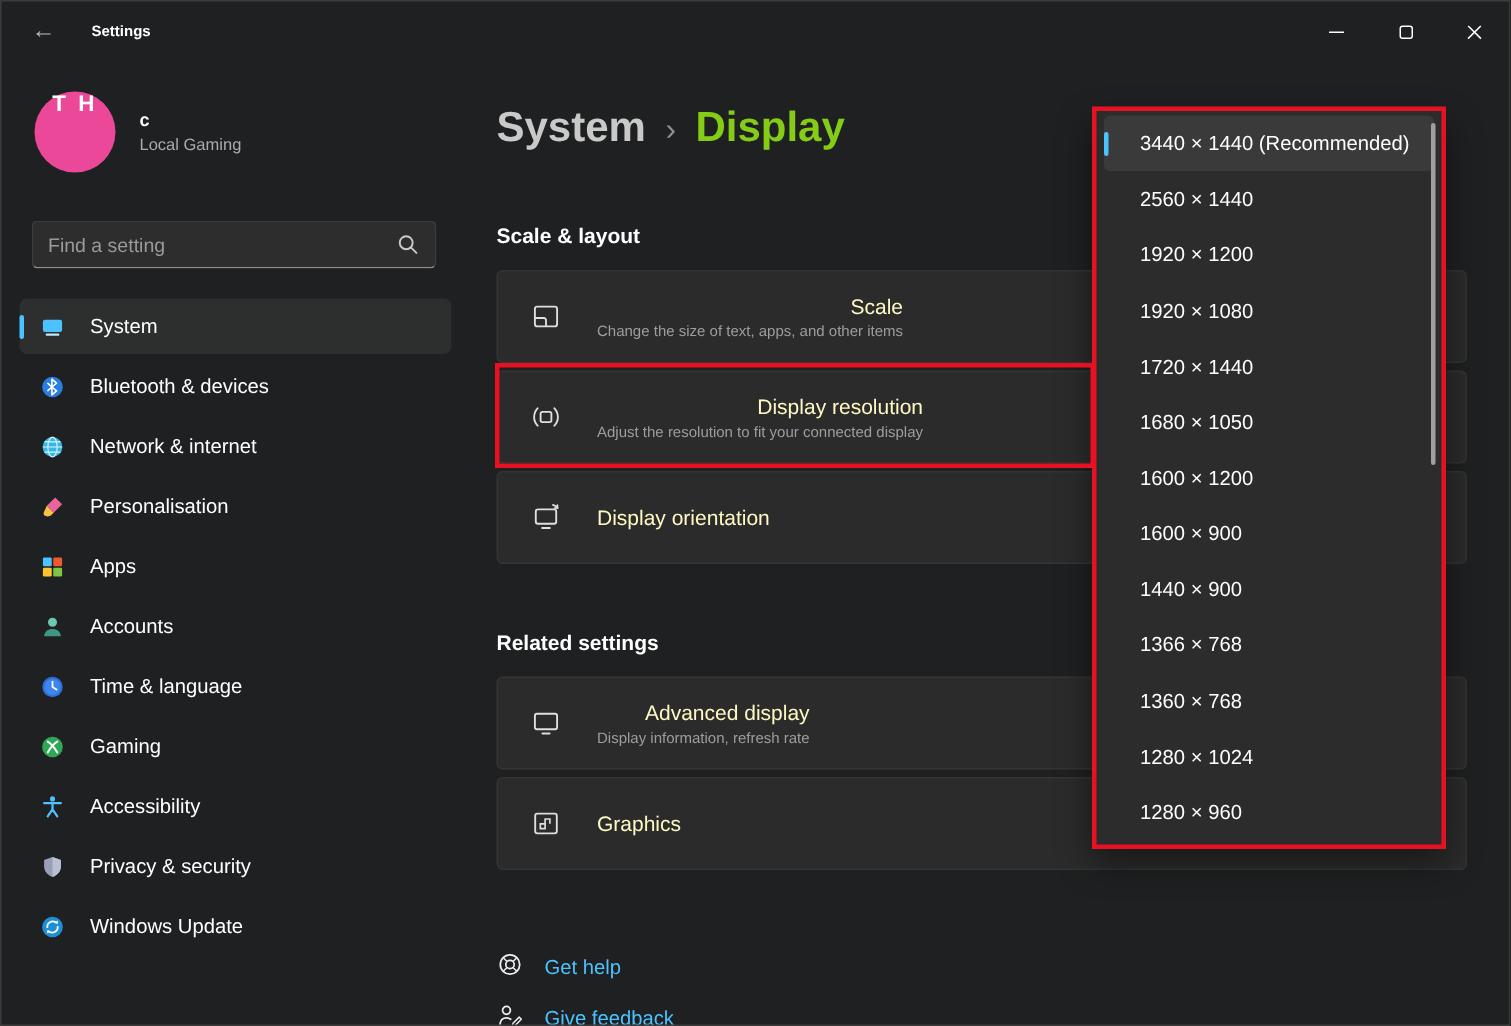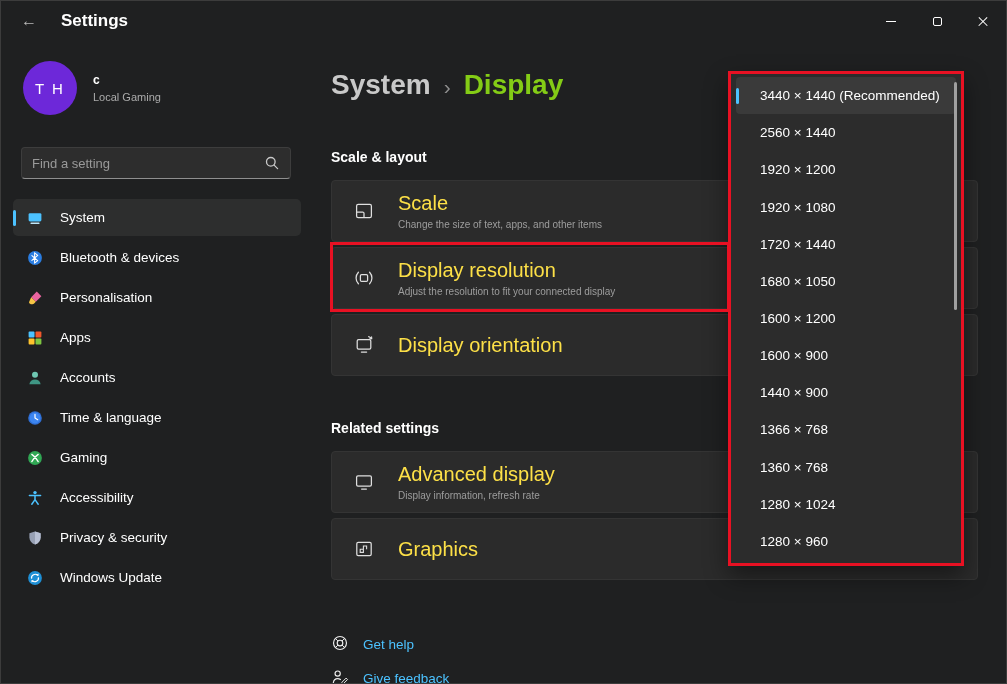--- a/index.html
+++ b/index.html
@@ -8,37 +8,37 @@
 
   .window { position: relative; width: 1007px; height: 684px;
             background: var(--window-bg, #1f2021); border: 1px solid #3c3c3c; overflow: hidden; }
 
   
   .titlebar { position: absolute; top: 0; left: 0; right: 0; height: 40px;
               display: flex; align-items: center; }
   .back-btn { width: 40px; height: 34px; margin-left: 8px; background: transparent; border: none;
               color: #b9b9b9; font-size: 16px; cursor: pointer; border-radius: 4px;
               font-family: inherit; }
-  .win-title { font-size: 17px; font-weight: 700; margin-left: 12px; color: #fff; }
+  .win-title { font-size: 10px; font-weight: 700; margin-left: 12px; color: #fff; }
   .win-controls { margin-left: auto; display: flex; height: 100%; }
   .win-btn { width: 46px; height: 100%; background: transparent; border: none;
              display: flex; align-items: center; justify-content: center; cursor: pointer; }
   .glyph-min { width: 10px; height: 1px; background: #fff; display: block; }
   .glyph-max { width: 9px; height: 9px; border: 1px solid #fff; border-radius: 2px; display: block; }
   .glyph-close { position: relative; width: 12px; height: 12px; display: block; }
   .glyph-close i { position: absolute; left: 0; top: 5.5px; width: 12px; height: 1.2px; background: #fff; }
   .glyph-close .x1 { transform: rotate(45deg); }
   .glyph-close .x2 { transform: rotate(-45deg); }
 
   
   .sidebar { position: absolute; left: 0; top: 40px; width: 312px; bottom: 0; }
   .user-card { display: flex; align-items: center; gap: 16px; margin: 20px 0 0 22px; cursor: pointer; }
-  .avatar { width: 54px; height: 54px; border-radius: 50%; background: #6d28d9;
-            display: flex; align-items: center; justify-content: center;
-            font-weight: 400; font-size: 15px; letter-spacing: 2px; color: #fff; flex: none; }
+  .avatar { width: 54px; height: 54px; border-radius: 50%; background: #ec4899;
+            display: flex; align-items: flex-start; justify-content: center;
+            font-weight: 700; font-size: 15px; letter-spacing: 2px; color: #fff; flex: none; }
   .user-name { font-size: 12px; font-weight: 700; }
   .user-type { font-size: 11px; color: #ababab; margin-top: 4px; }
 
   .search-box { position: relative; margin: 32px 22px 0 20px; height: 32px;
                 background: #2d2d2d; border: 1px solid #3d3d3d; border-bottom-color: #8f8f8f;
                 border-radius: 4px; display: flex; align-items: center; }
   .search-input { flex: 1; background: transparent; border: none; outline: none; color: #14b8a6;
                   font-size: 13px; padding: 0 10px; font-family: inherit; }
   .search-input::placeholder { color: #9a9a9a; }
   .search-icon { width: 16px; height: 16px; margin-right: 10px; flex: none; }
@@ -64,21 +64,21 @@
   .bc-current { color: #84cc16; }
 
   .section-title { font-size: 14px; font-weight: 700; margin: 44px 0 14px; height: 17px; }
 
   .card { display: flex; align-items: center; gap: 24px; min-height: 62px;
           background: var(--card-bg, #2b2b2b); border: 1px solid #343434; border-radius: 4px;
           padding: 10px 16px 10px 22px; margin-bottom: 5px; cursor: pointer; }
   .card-icon { width: 20px; height: 20px; flex: none; display: flex; }
   .card-icon svg { width: 20px; height: 20px; display: block; }
   .card-text { display: flex; flex-direction: column; }
-  .card-title { font-size: 20px; color: #fde047; }
+  .card-title { font-size: 14px; color: #fef9c3; text-align: right; }
   .card-subtitle { font-size: 10px; color: #9d9d9d; margin-top: 4px; }
 
   .footer-links { margin-top: 38px; }
   .footer-link { display: flex; align-items: flex-end; gap: 14px; height: 34px; cursor: pointer; }
   .link-icon { width: 18px; height: 18px; flex: none; display: flex; }
   .link-icon svg { width: 18px; height: 18px; display: block; }
   .link-label { color: var(--link, #4cc2ff); font-size: 13.5px; }
 
   
   .dropdown { position: absolute; left: 727px; top: 70px; width: 236px; height: 495px;
@@ -162,20 +162,32 @@
             <svg viewBox="0 0 16 16">
               <circle cx="8" cy="8" r="6.9" fill="#2a7de1"></circle>
               <path d="M7.6 2.8 L10.7 5.4 L7.6 8 L10.7 10.6 L7.6 13.2 V2.8 M7.6 8 L4.9 5.6 M7.6 8 L4.9 10.4" fill="none" stroke="#fff" stroke-width="1.05" stroke-linejoin="round" stroke-linecap="round"></path>
             </svg>
           </span>
           <span class="nav-label">Bluetooth &amp; devices</span>
         </div>
         <div class="nav-item">
           <span class="nav-icon">
             <svg viewBox="0 0 16 16">
+              <circle cx="8" cy="8" r="6.6" fill="#38b6e8"></circle>
+              <ellipse cx="8" cy="8" rx="3.1" ry="6.6" fill="none" stroke="#d6f2fd" stroke-width="0.8"></ellipse>
+              <line x1="1.6" y1="8" x2="14.4" y2="8" stroke="#d6f2fd" stroke-width="0.8"></line>
+              <line x1="2.6" y1="4.6" x2="13.4" y2="4.6" stroke="#d6f2fd" stroke-width="0.8"></line>
+              <line x1="2.6" y1="11.4" x2="13.4" y2="11.4" stroke="#d6f2fd" stroke-width="0.8"></line>
+            </svg>
+          </span>
+          <span class="nav-label">Network &amp; internet</span>
+        </div>
+        <div class="nav-item">
+          <span class="nav-icon">
+            <svg viewBox="0 0 16 16">
               <path d="M9.8 1.6 l4.6 4.6 -5.6 5.6 -4.6 -4.6 z" fill="#e9649f"></path>
               <path d="M4.2 7.2 l4.6 4.6 -1.4 1.4 c-1 1 -2.8 1.6 -4.4 0.6 -1 -0.6 -1.2 -1.6 -0.6 -2.6 z" fill="#f6c445"></path>
             </svg>
           </span>
           <span class="nav-label">Personalisation</span>
         </div>
         <div class="nav-item">
           <span class="nav-icon">
             <svg viewBox="0 0 16 16">
               <rect x="1.6" y="1.6" width="5.9" height="5.9" rx="0.9" fill="#4cc2ff"></rect>

